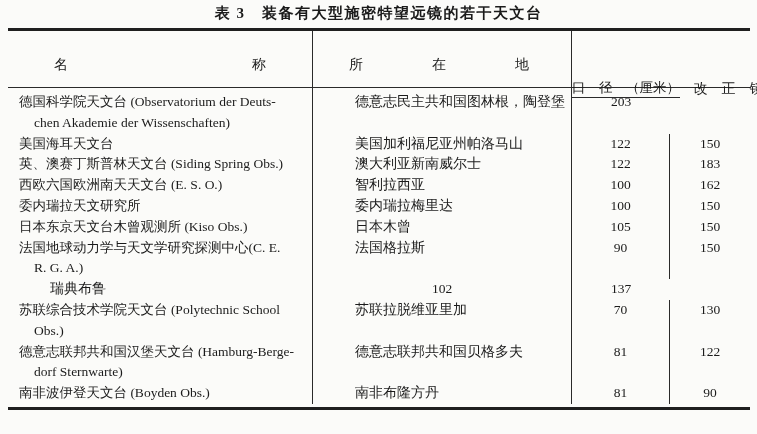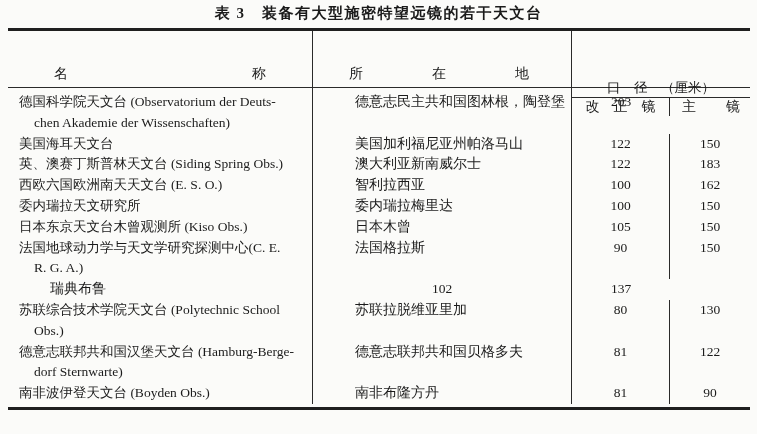--- a/index.html
+++ b/index.html
@@ -23,21 +23,21 @@
   }
   .th{box-sizing:border-box; font-size:14px;}
   .name-h{
     display:flex; align-items:center; justify-content:space-between;
     padding:0 46px; border-right:1.5px solid #2a2a2a;
   }
   .loc-h{
     display:flex; align-items:center; justify-content:space-between;
     padding:0 42px 0 36px; border-right:1.5px solid #2a2a2a;
   }
-  .num-h{display:flex; flex-direction:column;margin-top:48px;}
+  .num-h{display:flex; flex-direction:row;margin-top:48px;}
   .aperture-row{
     flex:1; display:flex; align-items:center; justify-content:center;
     border-bottom:1.5px solid #2a2a2a; font-size:13.5px; white-space:nowrap;
   }
   .sub-row{flex:1; display:grid; grid-template-columns:98px 80px;}
   .sub-corrector{
     display:flex; align-items:center; justify-content:center;
     border-right:1.5px solid #2a2a2a; box-sizing:border-box; white-space:nowrap;
   }
   .sub-primary{
@@ -154,21 +154,21 @@
         <div class="c num">102</div>
         <div class="c num last">137</div>
       </div>
 
       <div class="trow">
         <div class="c name">
           <div class="line">苏联综合技术学院天文台 (Polytechnic School</div>
           <div class="line cont">Obs.)</div>
         </div>
         <div class="c loc">苏联拉脱维亚里加</div>
-        <div class="c num">80</div>
+        <div class="c num">70</div>
         <div class="c num last">130</div>
       </div>
 
       <div class="trow">
         <div class="c name">
           <div class="line">德意志联邦共和国汉堡天文台 (Hamburg-Berge-</div>
           <div class="line cont">dorf Sternwarte)</div>
         </div>
         <div class="c loc">德意志联邦共和国贝格多夫</div>
         <div class="c num">81</div>

